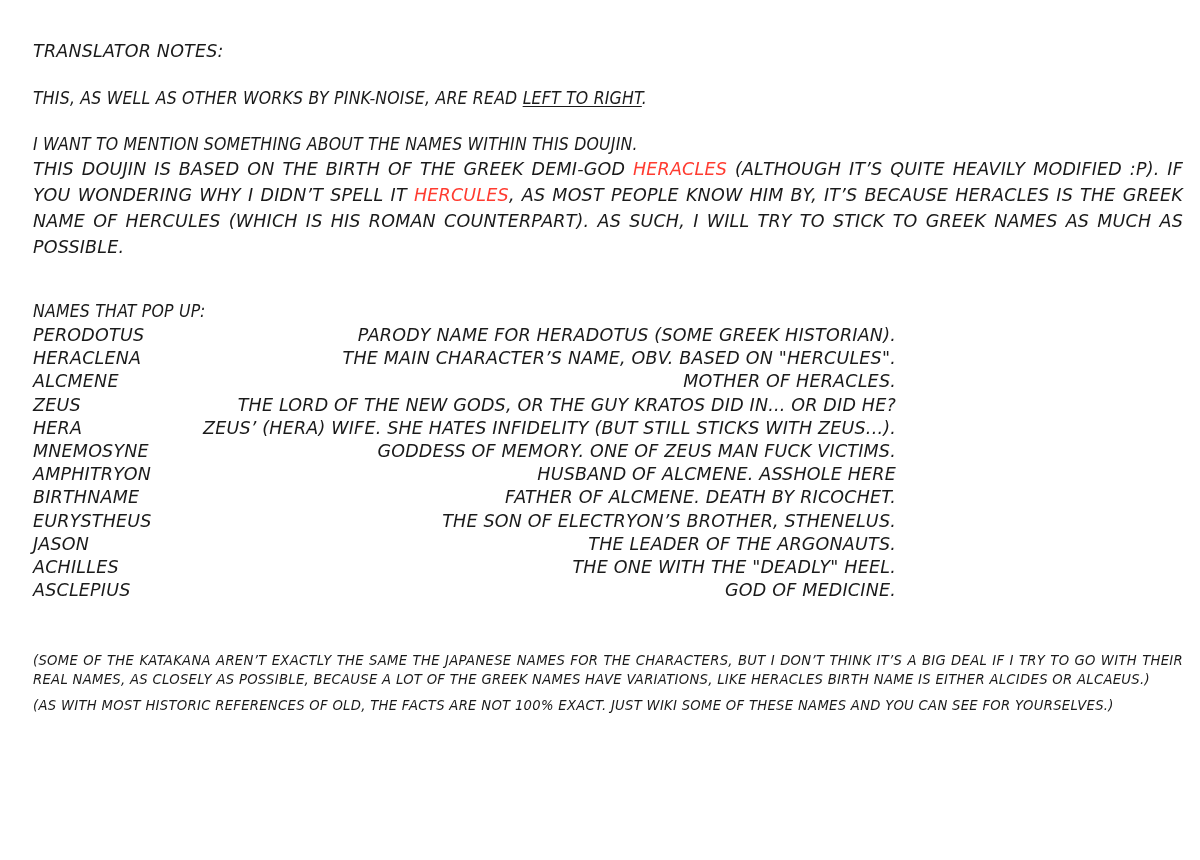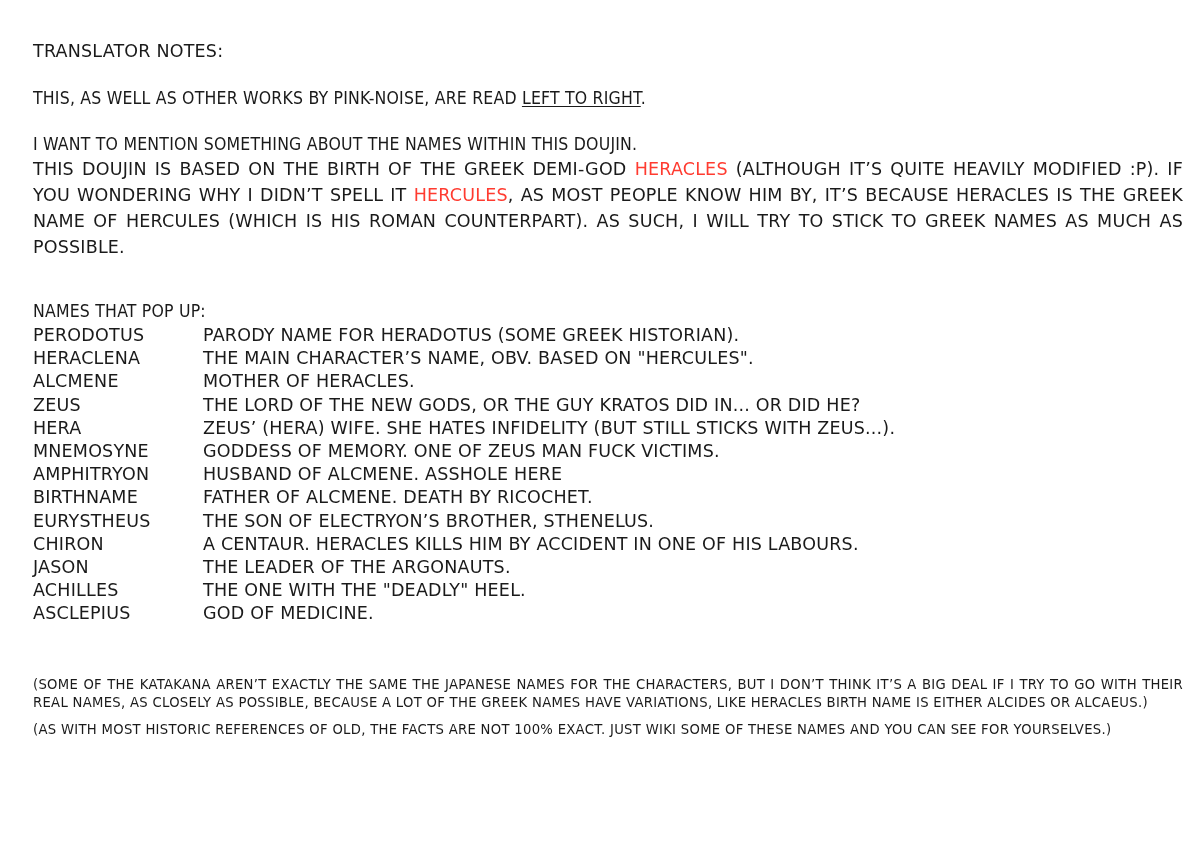--- a/index.html
+++ b/index.html
@@ -19,20 +19,21 @@
     width: 1200px;
     height: 860px;
     padding: 0;
     box-sizing: border-box;
   }
   .content {
     position: absolute;
     left: 33px;
     top: 40px;
     width: 1150px;
+    font-style: italic;
   }
 
   
   .ln {
     font-size: 17.5px;
     line-height: 22.5px;
     letter-spacing: 0.2px;
     white-space: pre-wrap;
     font-stretch: semi-condensed;
   }
@@ -66,20 +67,21 @@
     line-height: 23.2px;
     letter-spacing: 0.2px;
     white-space: pre;
   }
   .names td.name {
     width: 170px;
     padding-right: 0;
   }
   .names td.desc {
     padding-left: 0;
+    text-align: right;
   }
 
   
   .footnote {
     font-size: 13.2px;
     line-height: 18.5px;
     letter-spacing: 0.3px;
     text-align: justify;
     text-align-last: left;
     width: 1150px;
@@ -142,24 +144,20 @@
           </tr>
         <tr>
             <td class="name">BIRTHNAME</td>
             <td class="desc">FATHER OF ALCMENE. DEATH BY RICOCHET.</td>
           </tr>
         <tr>
             <td class="name">EURYSTHEUS</td>
             <td class="desc">THE SON OF ELECTRYON’S BROTHER, STHENELUS.</td>
           </tr>
         <tr>
-            <td class="name">CHIRON</td>
-            <td class="desc">A CENTAUR. HERACLES KILLS HIM BY ACCIDENT IN ONE OF HIS LABOURS.</td>
-          </tr>
-        <tr>
             <td class="name">JASON</td>
             <td class="desc">THE LEADER OF THE ARGONAUTS.</td>
           </tr>
         <tr>
             <td class="name">ACHILLES</td>
             <td class="desc">THE ONE WITH THE "DEADLY" HEEL.</td>
           </tr>
         <tr>
             <td class="name">ASCLEPIUS</td>
             <td class="desc">GOD OF MEDICINE.</td>

